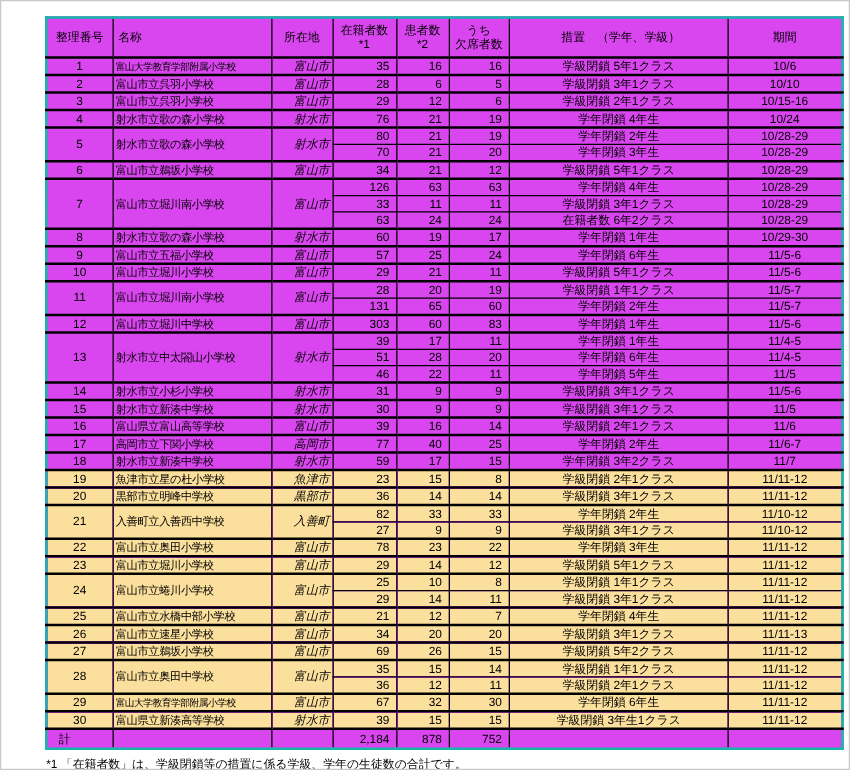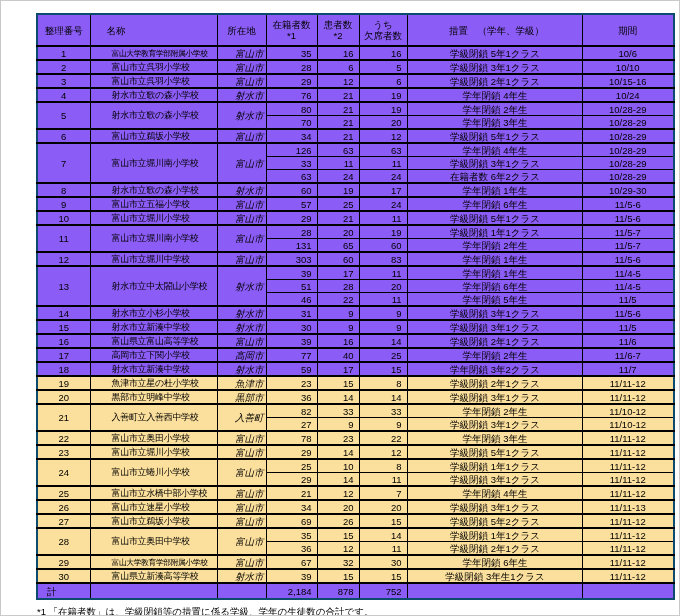--- a/index.html
+++ b/index.html
@@ -10,22 +10,22 @@
     border: 1px solid #c9c9c9;
     font-family: "Liberation Sans", "DejaVu Sans", sans-serif;
     color: #000;
     overflow: hidden;
   }
   .sheet { padding: 12px 0 0 35px; }
   table.closure {
     border-collapse: collapse;
     table-layout: fixed;
     width: 637px;
-    border: 2px solid #0c4a6e;
-    background: #8b5cf6;
+    border: 2px solid #14b8a6;
+    background: #d946ef;
   }
   col.c-id    { width: 53px; }
   col.c-name  { width: 127px; }
   col.c-loc   { width: 49px; }
   col.c-enr   { width: 51px; }
   col.c-pat   { width: 42px; }
   col.c-abs   { width: 48px; }
   col.c-mea   { width: 175px; }
   col.c-per   { width: 92px; }
   th, td {
@@ -39,25 +39,25 @@
     height: 12px;
     vertical-align: middle;
   }
   thead th {
     height: 30px;
     text-align: center;
     white-space: pre-line;
     line-height: 11px;
     border-bottom: 2px solid #000;
   }
-  thead th.h-name { text-align: left; padding-left: 16px; }
+  thead th.h-name { text-align: left; padding-left: 4px; }
   thead th.h-measure { text-align: center; padding-left: 6px; }
   tr.group-first td { border-top: 2px solid #000; }
   td.cell-id  { text-align: center; }
-  td.cell-name { text-align: left; padding-left: 21px; font-size: 9px; letter-spacing: -0.3px; }
+  td.cell-name { text-align: left; padding-left: 2px; font-size: 9px; letter-spacing: -0.3px; }
   td.cell-name.long { font-size: 7.8px; letter-spacing: -0.4px; }
   td.cell-loc { text-align: right; font-style: italic; }
   td.cell-num { text-align: right; padding-right: 5px; }
   td.cell-measure { text-align: center; padding-left: 3px; }
   td.cell-period { text-align: center; }
   tr.hl td { background: #fbdf9c; }
   tr.total-row td { border-top: 2px solid #000; height: 14px; }
   tr.total-row td.cell-id { text-align: left; padding-left: 9px; }
   .notes { margin: 5px 0 0 1px; }
   .note-line {

